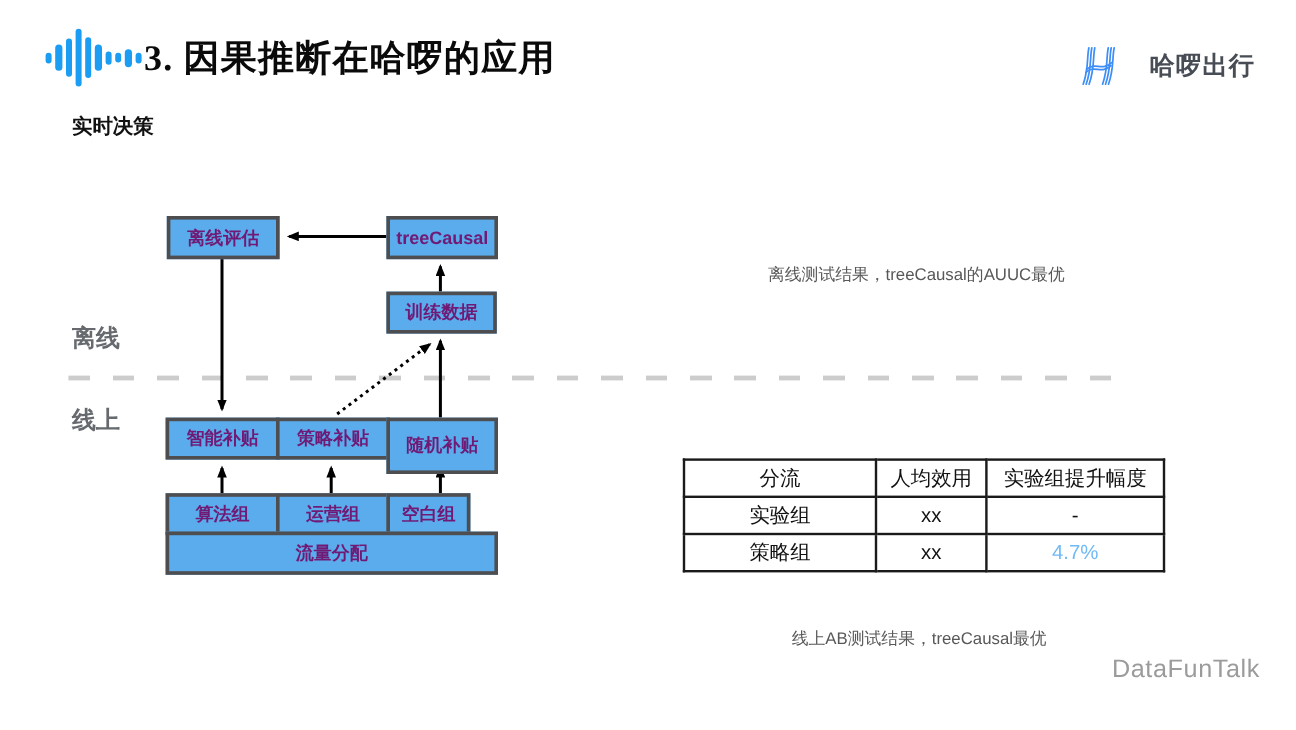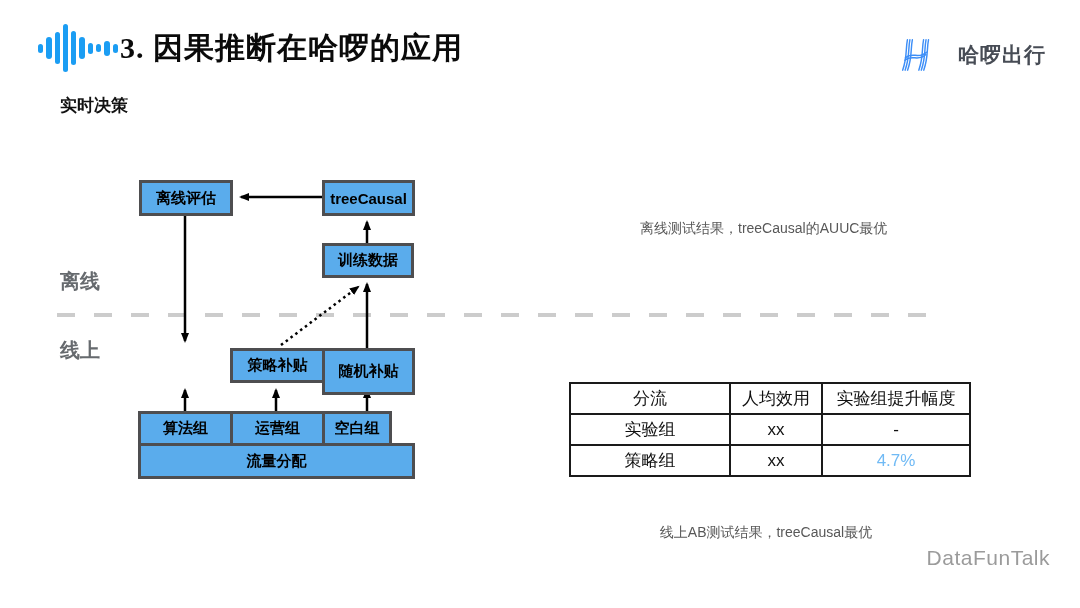--- a/index.html
+++ b/index.html
@@ -26,21 +26,21 @@
   .page-title{position:absolute;left:120px;top:28px;font-size:30px;font-weight:bold;color:#0a0a0a;
     font-family:"Liberation Serif","DejaVu Serif",serif;letter-spacing:1px;white-space:nowrap;}
   .subtitle{position:absolute;left:60px;top:94px;font-size:17px;font-weight:bold;color:#111;}
 
   .brand{position:absolute;right:34px;top:36px;display:flex;align-items:center;gap:24px;}
   .brand svg{display:block;}
   .brand-name{font-size:21px;font-weight:bold;color:#474c55;letter-spacing:1px;}
 
   
   .node{position:absolute;box-sizing:border-box;border:3px solid var(--node-border);
-    background:var(--node-fill);color:#000000;font-weight:bold;font-size:15px;
+    background:var(--node-fill);color:#701a75;font-weight:bold;font-size:15px;
     display:flex;align-items:center;justify-content:center;white-space:nowrap;}
   .zone-label{position:absolute;font-size:20px;font-weight:bold;color:var(--zone-gray);}
   .divider{position:absolute;left:57px;top:313px;width:888px;height:4px;
     background:repeating-linear-gradient(90deg,#cccccc 0 18px,transparent 18px 37px);}
   .arrow-layer{position:absolute;left:0;top:0;pointer-events:none;}
 
   
   .caption{position:absolute;font-size:14px;color:var(--caption-gray);white-space:nowrap;}
   .caption-offline{left:640px;top:220px;}
   .caption-online{left:569px;top:524px;width:394px;text-align:center;}
@@ -111,20 +111,21 @@
       <line x1="185" y1="411" x2="185" y2="390" marker-end="url(#ah)"></line>
       <line x1="276" y1="411" x2="276" y2="390" marker-end="url(#ah)"></line>
       <line x1="367" y1="411" x2="367" y2="390" marker-end="url(#ah)"></line>
     </g>
   </svg>
 
   <div class="node" style="left:139px;top:180px;width:94px;height:36px">离线评估</div>
   <div class="node" style="left:322px;top:180px;width:93px;height:36px">treeCausal</div>
   <div class="node" style="left:322px;top:243px;width:92px;height:35px">训练数据</div>
 
+  <div class="node" style="left:138px;top:348px;width:95px;height:35px">智能补贴</div>
   <div class="node" style="left:230px;top:348px;width:95px;height:35px">策略补贴</div>
   <div class="node" style="left:322px;top:348px;width:93px;height:47px">随机补贴</div>
 
   <div class="node" style="left:138px;top:411px;width:95px;height:35px">算法组</div>
   <div class="node" style="left:230px;top:411px;width:95px;height:35px">运营组</div>
   <div class="node" style="left:322px;top:411px;width:70px;height:35px">空白组</div>
 
   <div class="node" style="left:138px;top:443px;width:277px;height:36px">流量分配</div>
 
   <div class="caption caption-offline">离线测试结果，treeCausal的AUUC最优</div>

